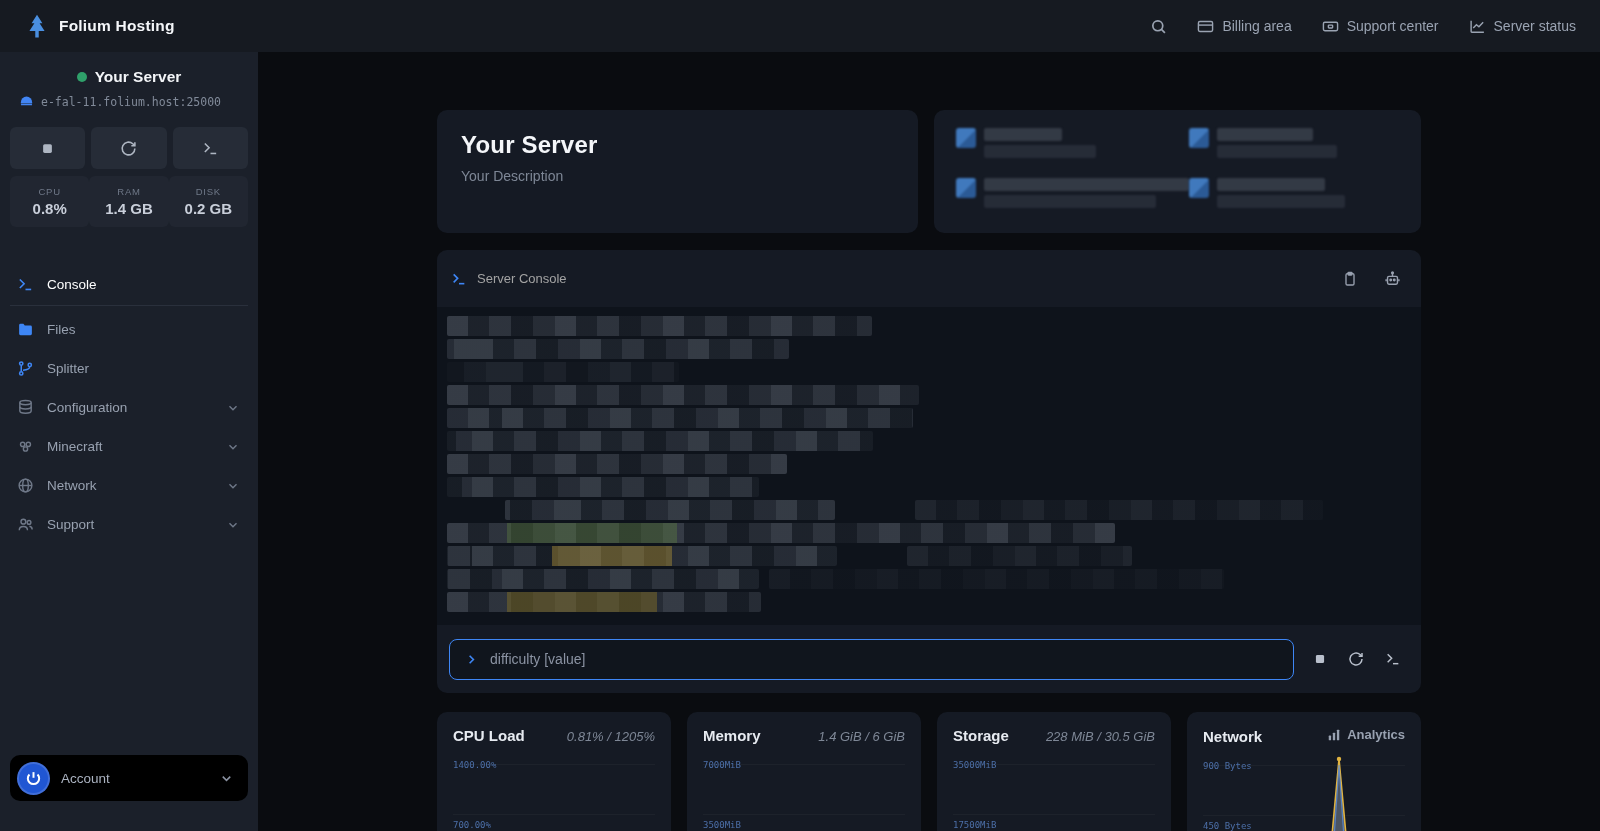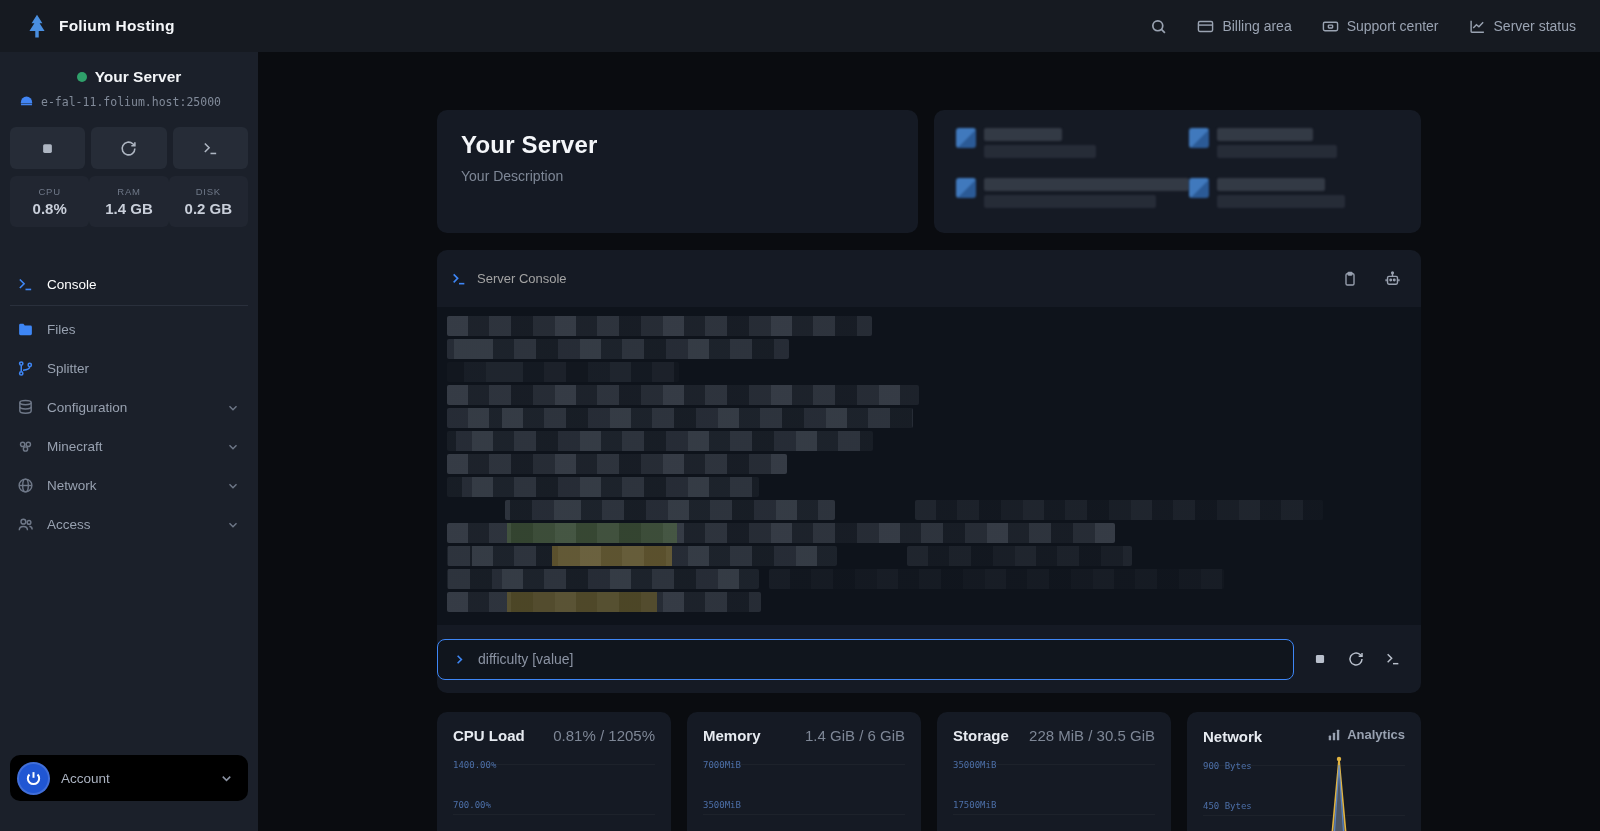--- a/index.html
+++ b/index.html
@@ -118,46 +118,46 @@
   .seg.v2{ background-position:25px 0; }
   .seg.v3{ background-position:55px 0; }
   .seg.dim{ opacity:.45; }
   .seg.dim2{ opacity:.25; }
   .tint{ position:absolute; top:0; bottom:0; }
   .tg{ background:rgba(96,128,64,.40); }
   .ty{ background:rgba(172,144,56,.45); }
   .tdy{ background:rgba(120,104,40,.55); }
 
   .console-foot{
-    height:68px; display:flex; align-items:center; padding:0 18px 0 0; gap:17px;
+    height:68px; display:flex; align-items:center; padding:0 18px 0 12px; gap:17px;
   }
   .cmd-wrap{
     flex:1; height:41px; border:1px solid #3e86f5; border-radius:8px; background:#10151d;
     display:flex; align-items:center; gap:11px; padding:0 14px;
   }
   .cmd-input{
     flex:1; background:transparent; border:none; outline:none; color:#cdd3dd;
     font-size:14px; font-family:"Liberation Sans", sans-serif;
   }
   .cmd-input::placeholder{ color:#8b93a3; }
   .foot-btn{ background:none; border:none; color:#b9c0cc; cursor:pointer; padding:2px; }
 
   
   .row3{ display:flex; gap:16px; margin-top:19px; }
   .stat-card{ width:234px; height:160px; padding:15px 16px 0 16px; position:relative; }
   .sc-head{ display:flex; align-items:baseline; justify-content:space-between; }
   .sc-title{ color:#e7ebf1; font-size:15px; font-weight:bold; }
-  .sc-value{ color:#7e8796; font-size:15px; }
+  .sc-value{ color:#7e8796; font-size:13px;font-style:italic; }
   .sc-analytics{ color:#98a1b0; font-size:13px; display:flex; align-items:center; gap:6px; cursor:pointer;font-weight:bold; }
   .sc-chart{ position:relative; height:100px; margin-top:8px; }
   .axis-label{
     position:absolute; left:0; font-family:"DejaVu Sans Mono", monospace;
     font-size:9px; color:#4c6fa8;
   }
-  .axis-label.a1{ top:8px; } .axis-label.a2{ top:48px; }
+  .axis-label.a1{ top:8px; } .axis-label.a2{ top:68px; }
   .gridline{ position:absolute; left:0; right:0; height:1px; background:rgba(255,255,255,.035); }
   .g1{ top:12px; } .g2{ top:62px; }
   .spike-svg{ position:absolute; right:0; bottom:-15px; }
 </style>
 </head>
 <body>
 
 <header class="topbar">
   <div class="brand">
     <span>
@@ -335,21 +335,21 @@
       </div>
       <div class="menu-item">
         <span class="mi-icon">
           <svg width="17" height="17" viewBox="0 0 24 24" fill="none" stroke="currentColor" stroke-width="2">
               <circle cx="9" cy="8" r="3.4"></circle>
               <path d="M3.2 20c0-3.2 2.6-5.2 5.8-5.2s5.8 2 5.8 5.2"></path>
               <circle cx="17" cy="9" r="2.6"></circle>
               <path d="M17.5 14.5c2.3.3 3.9 2 3.9 4.5"></path>
             </svg>
         </span>
-        <span>Access</span>
+        <span>Support</span>
         <span class="chev">
           <svg width="14" height="14" viewBox="0 0 24 24" fill="none" stroke="currentColor" stroke-width="2.4">
               <polyline points="6 9 12 15 18 9"></polyline>
             </svg>
         </span>
       </div>
     </nav>
 
     <div class="account-box">
       <span class="avatar">

